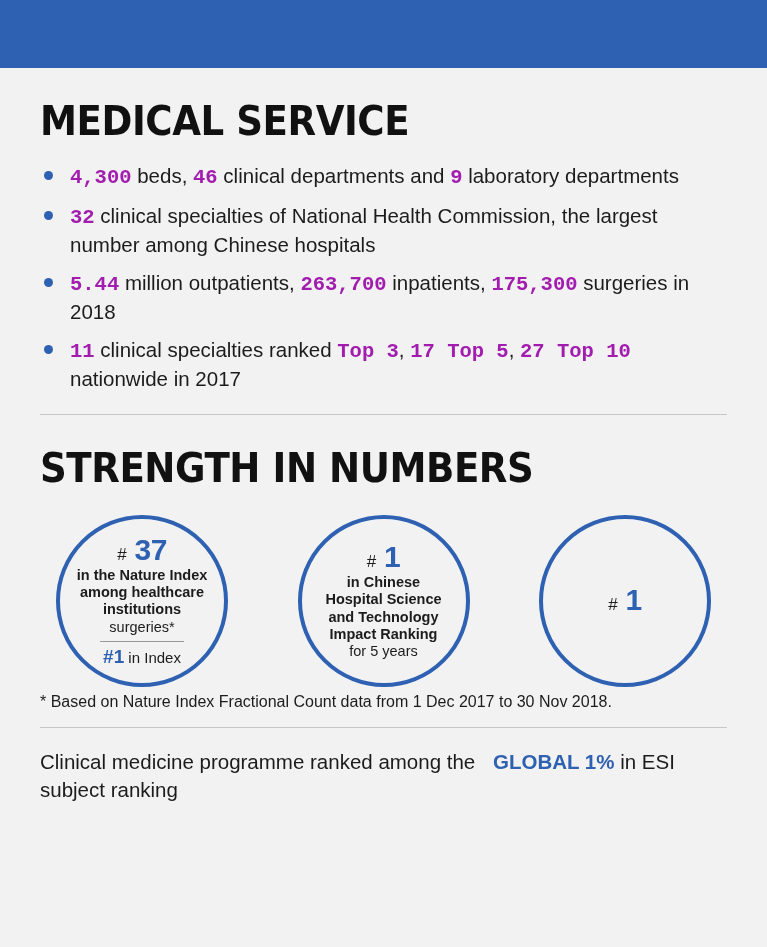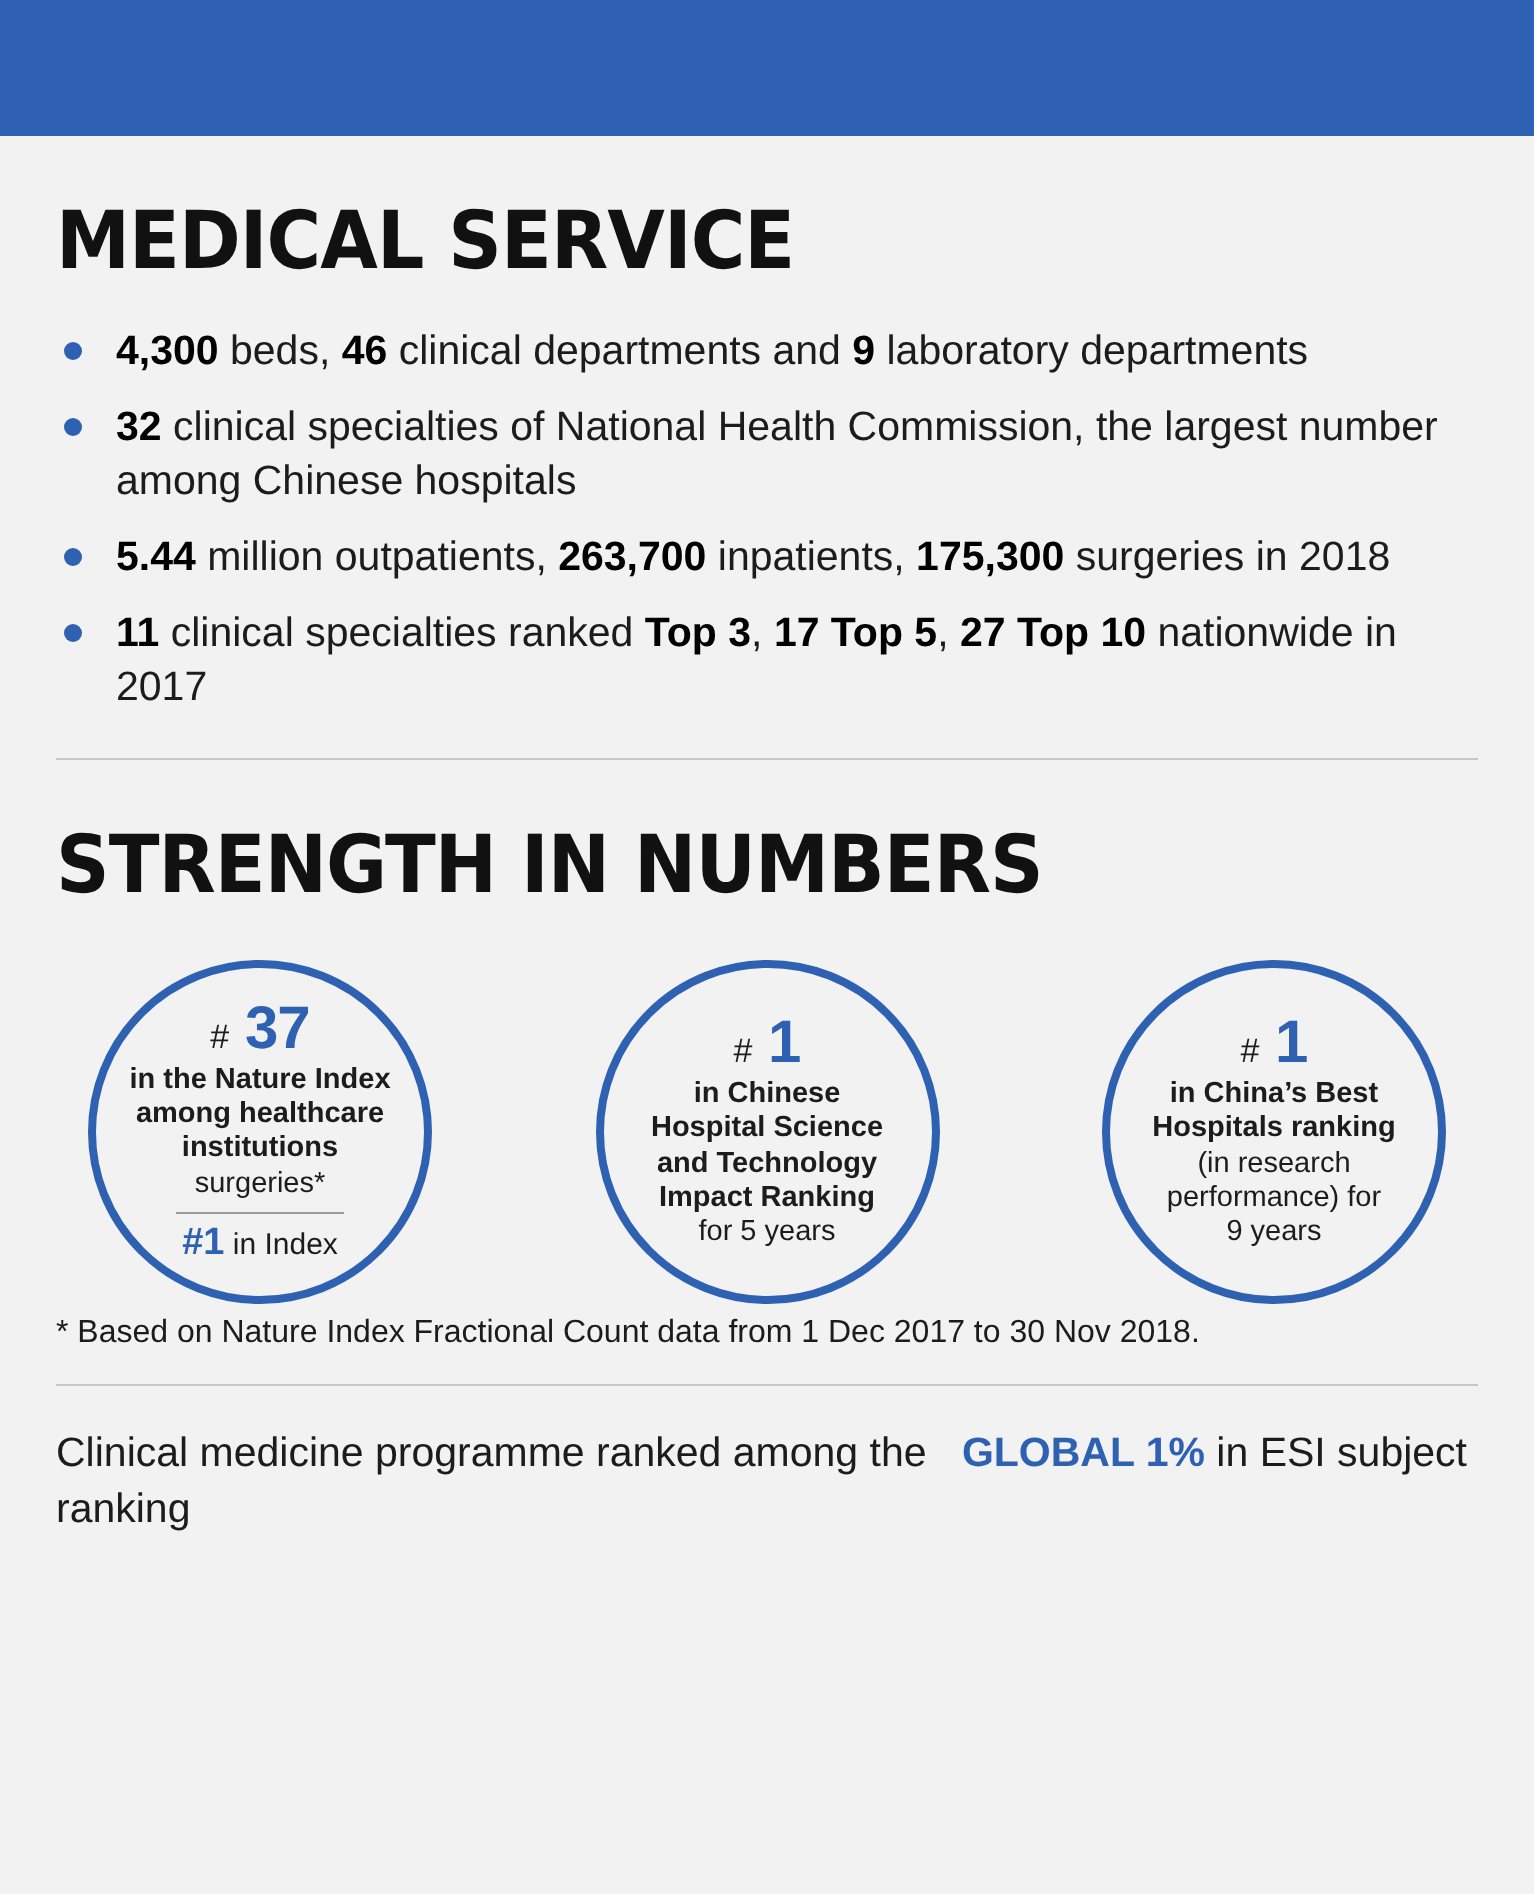--- a/index.html
+++ b/index.html
@@ -19,21 +19,21 @@
     width: 767px;
     height: 947px;
     background: #f2f2f2;
   }
   .top-band {
     height: 68px;
     background: #2f61b2;
     width: 100%;
   }
   .content {
-    padding: 0 28px;
+    padding: 0 40px;
   }
   h1.section-title {
     font-family: "DejaVu Sans", sans-serif;
     font-weight: bold;
     font-size: 40px;
     letter-spacing: -0.5px;
     margin: 30px 0 18px 0;
     color: #111111;
     transform: scaleX(0.93);
     transform-origin: left center;
@@ -54,22 +54,23 @@
   ul.bullets li .dot {
     position: absolute;
     left: 4px;
     top: 9px;
     width: 9px;
     height: 9px;
     border-radius: 50%;
     background: #2f61b2;
   }
   .b {
-    color: #000000;
-    font-weight: bold;
+    color: #a21caf;
+    font-weight: bold;
+    font-family: Liberation Mono, monospace;
   }
   .divider {
     height: 1px;
     background: #c6c6c6;
     margin: 22px 0 0 0;
   }
   .circles {
     display: flex;
     justify-content: space-between;
     align-items: flex-start;
@@ -186,27 +187,20 @@
           <div class="desc">
             <div>in Chinese</div>
             <div>Hospital Science</div>
             <div>and Technology</div>
             <div>Impact Ranking</div>
             <div class="light">for 5 years</div>
           </div>
         </div>
         <div class="circle">
           <div class="hash-line"><span>#</span><span class="num"> 1</span></div>
-          <div class="desc">
-            <div>in China’s Best</div>
-            <div>Hospitals ranking</div>
-            <div class="light">(in research</div>
-            <div class="light">performance) for</div>
-            <div class="light">9 years</div>
-          </div>
         </div>
       </div>
 
     <div class="footnote">* Based on Nature Index Fractional Count data from 1 Dec 2017 to 30 Nov 2018.</div>
 
     <div class="divider2"></div>
 
     <div class="closing" id="closing"><span>Clinical medicine programme ranked among the </span><span class="hl">GLOBAL 1%</span><span> in ESI subject ranking</span></div>
 
   </div>

